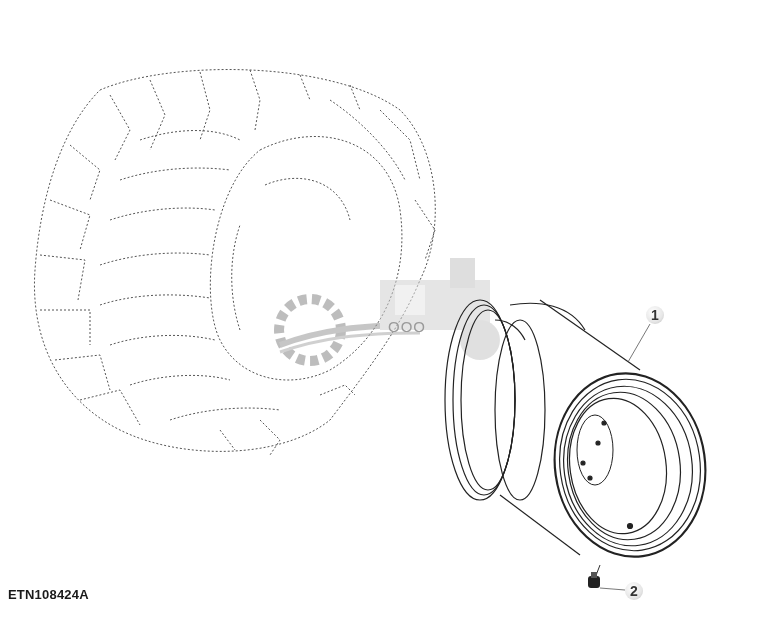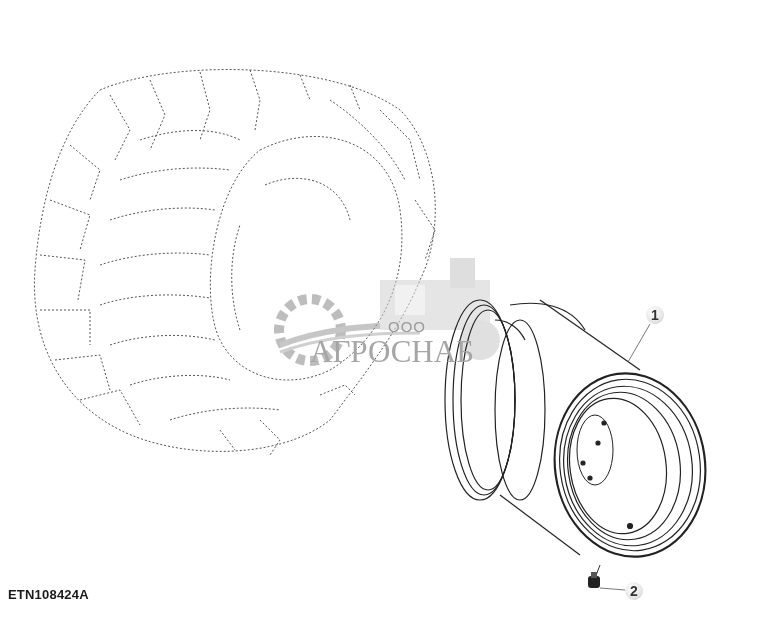--- a/index.html
+++ b/index.html
@@ -94,19 +94,18 @@
       <path d="M 600 565 L 595 578" stroke="#333" stroke-width="1"></path>
       <rect x="588" y="576" width="12" height="12" rx="3" fill="#222"></rect>
       <rect x="591" y="572" width="6" height="6" fill="#555"></rect>
     </g>
 
     <line x1="650" y1="324" x2="628" y2="362" stroke="#555" stroke-width="0.8"></line>
     <line x1="600" y1="588" x2="625" y2="590" stroke="#555" stroke-width="0.8"></line>
   </svg>
 
   <div class="wm-ooo">ООО</div>
-  <div class="wm-name">АГРОСНАБ</div>
 
   <div class="callout" style="left:646px; top:306px;">1</div>
   <div class="callout" style="left:625px; top:582px;">2</div>
 
   <div class="fig-id">ETN108424A</div>
 </div>
 
 </body></html>

